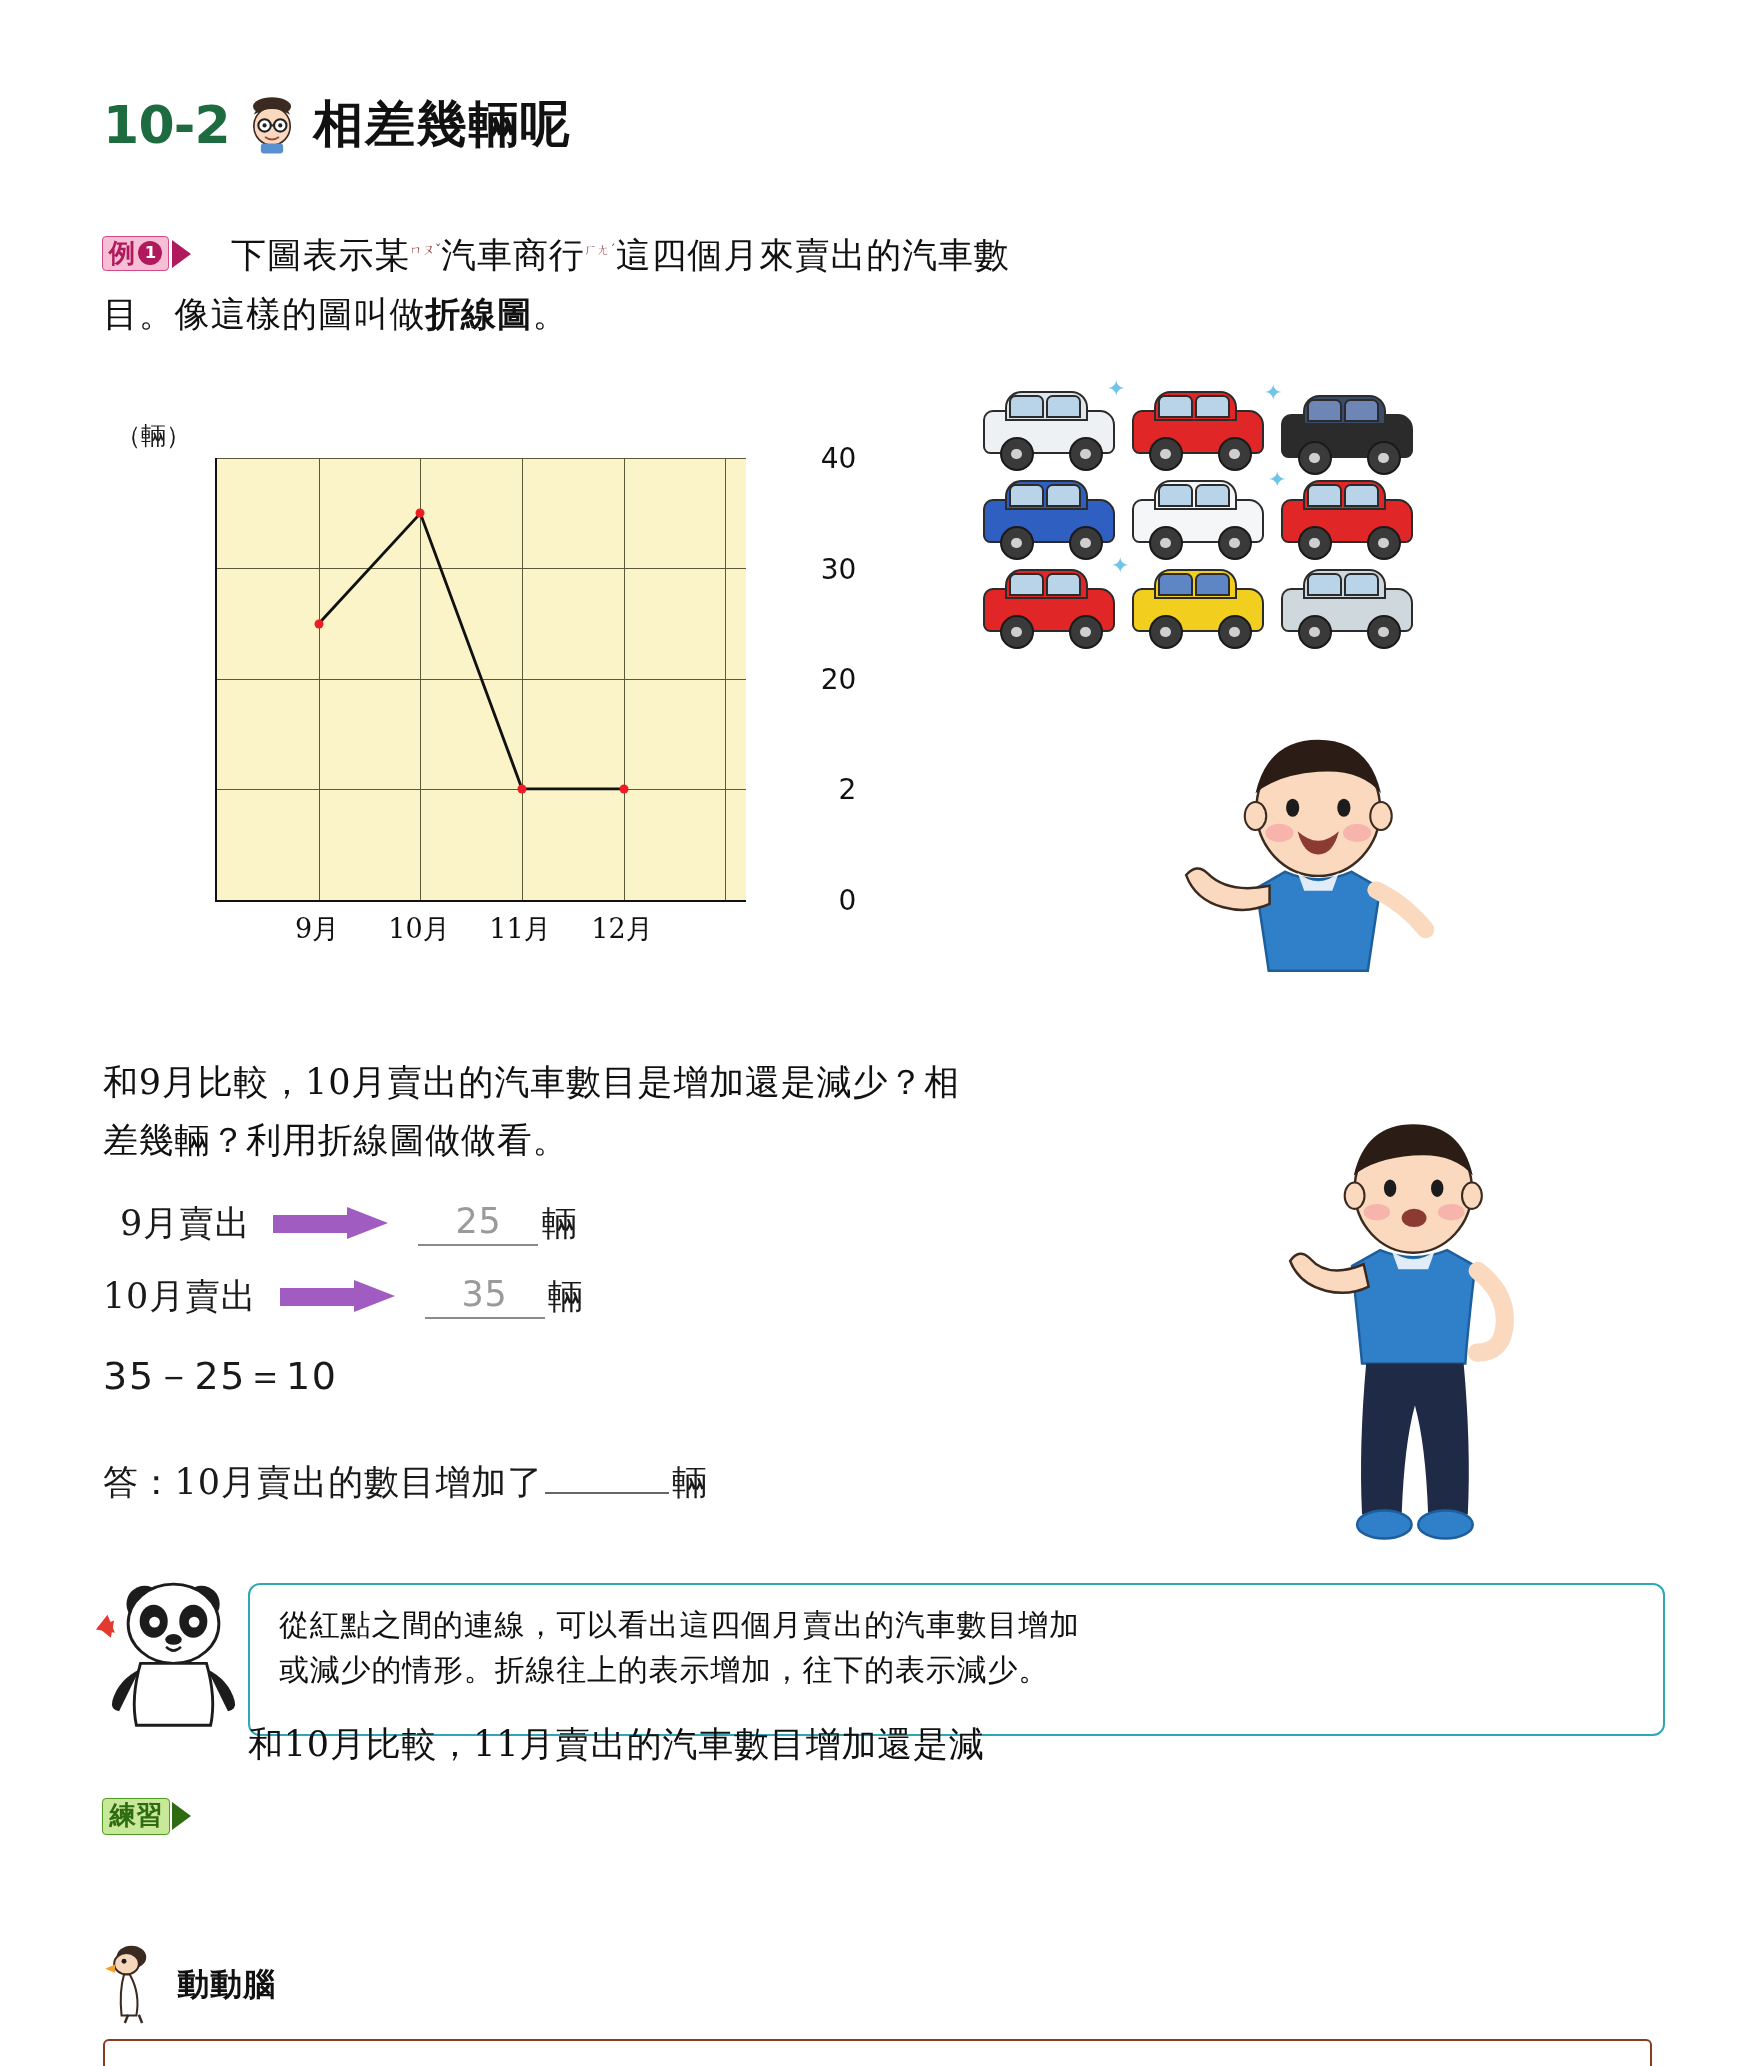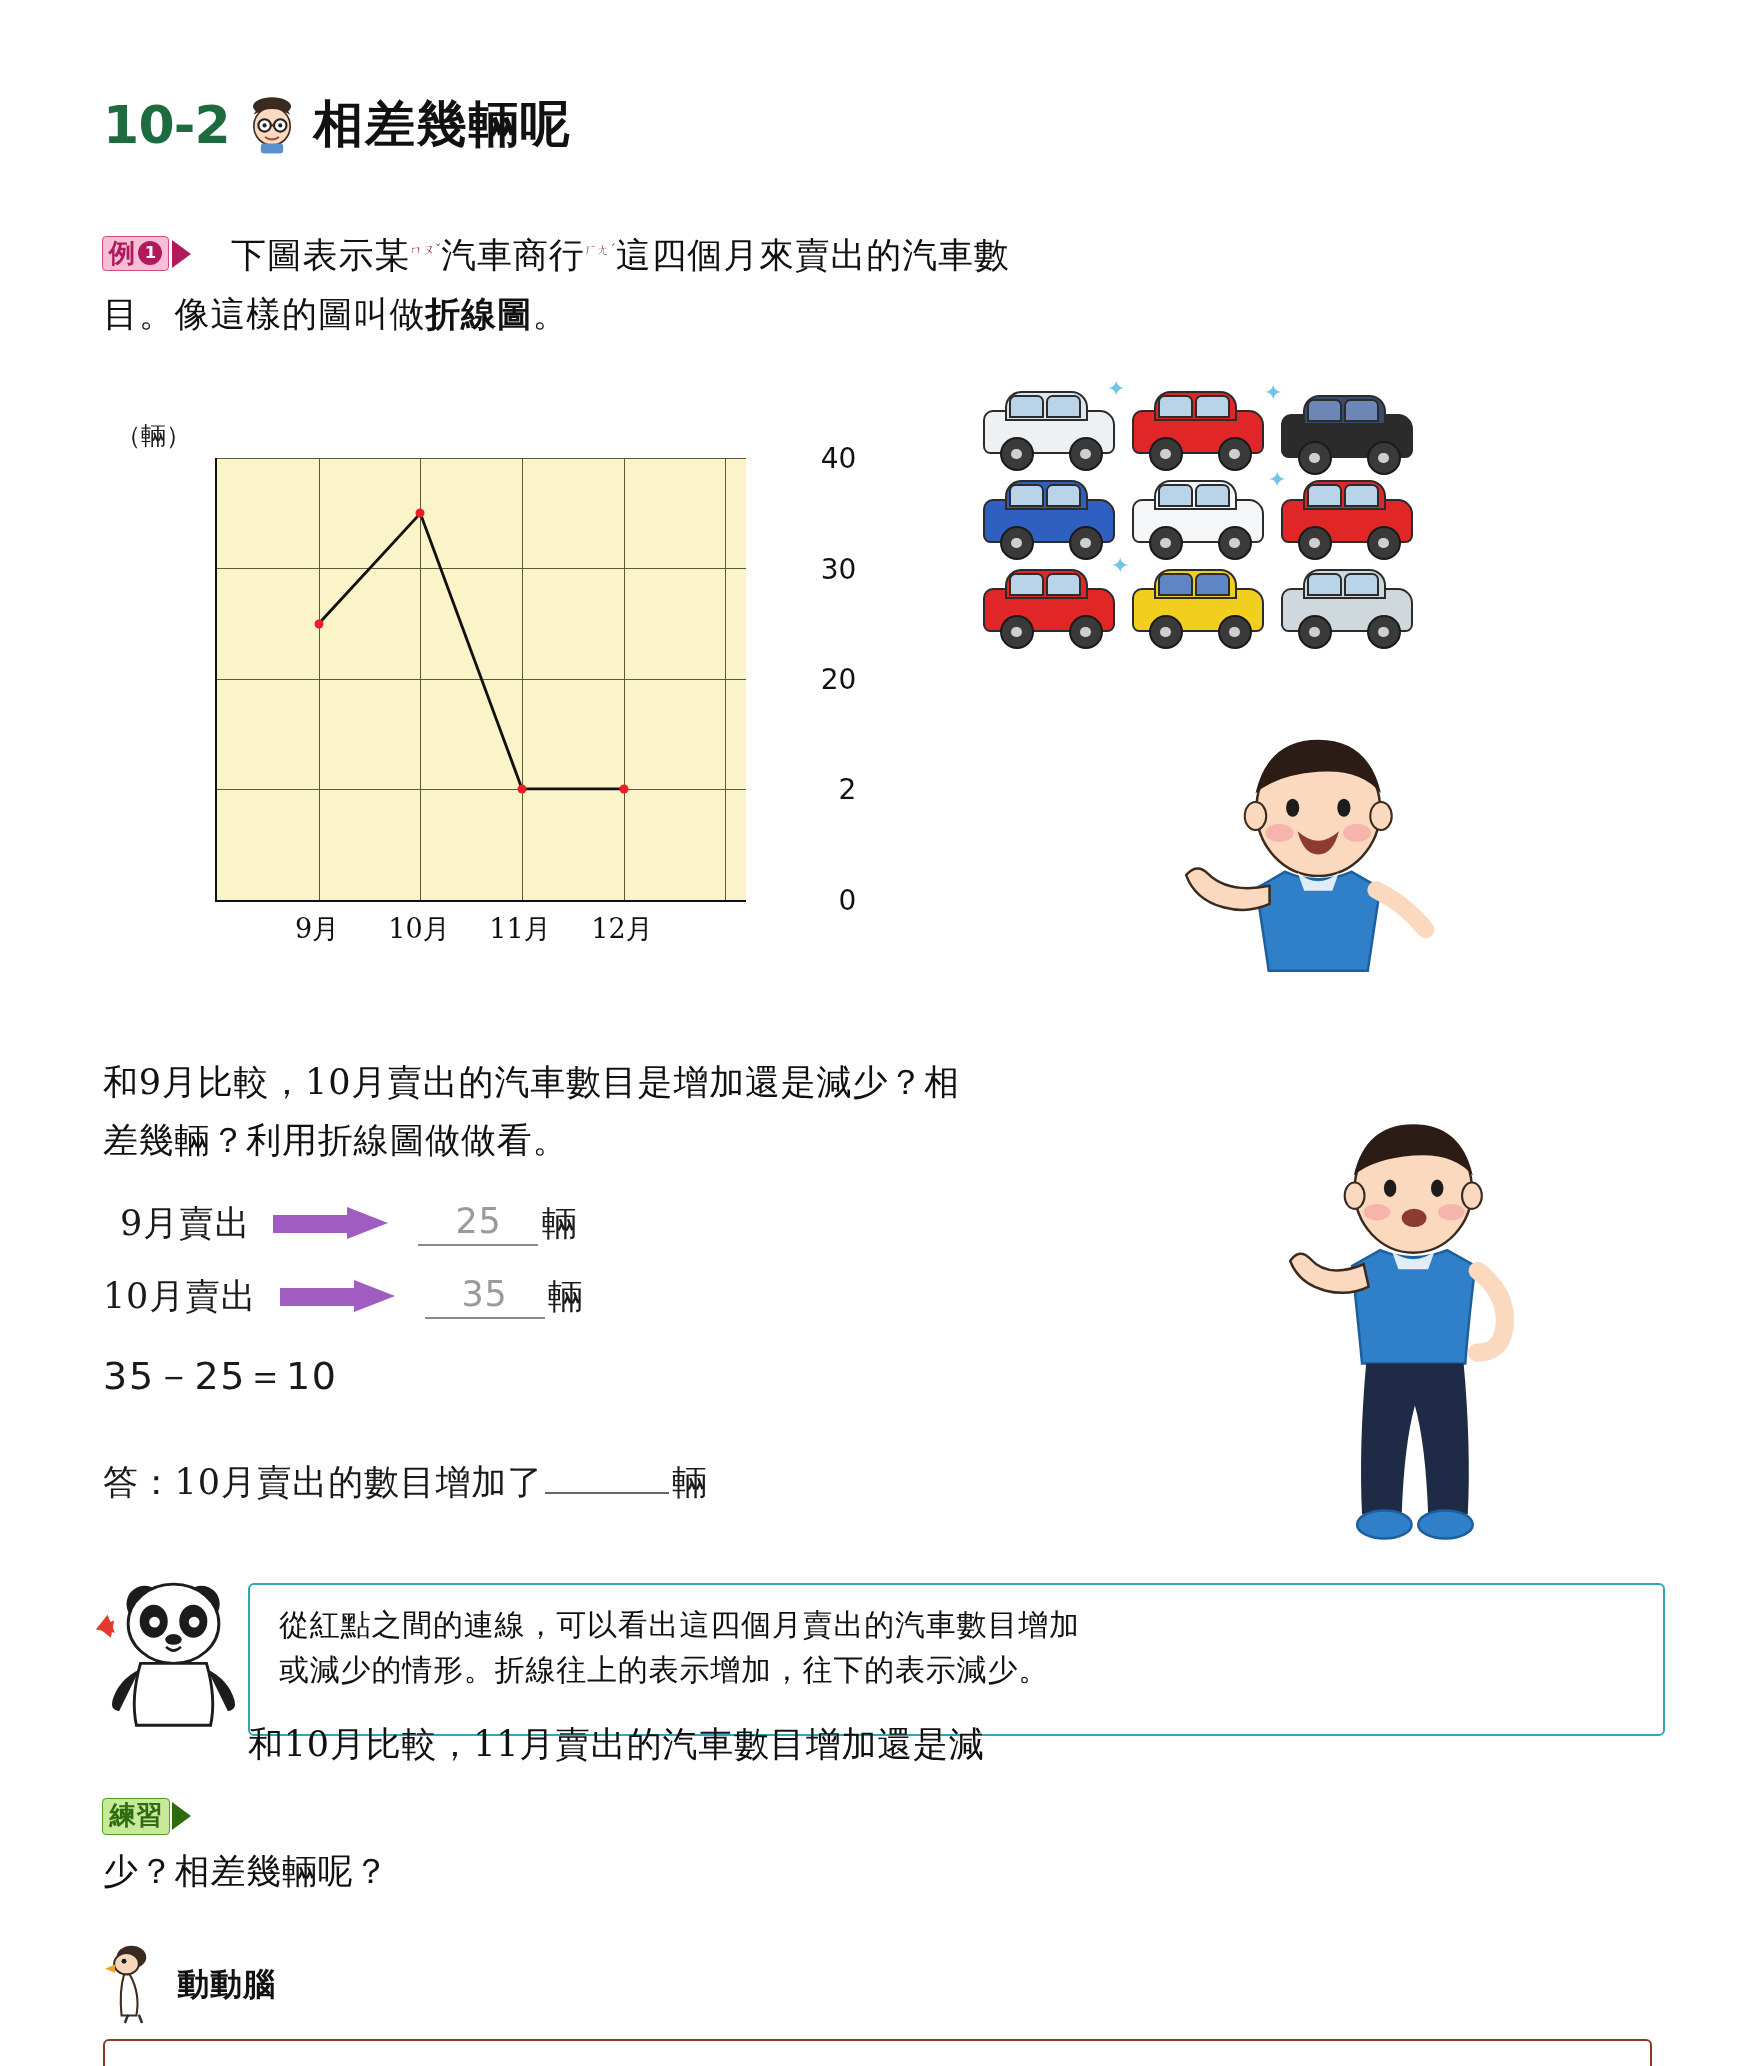--- a/index.html
+++ b/index.html
@@ -322,21 +322,21 @@
   }
 
   
   .note-box {
     position: absolute;
     left: 248px;
     top: 1583px;
     width: 1413px;
     height: 149px;
     border: 2.9px solid #2ea8b5;
-    border-radius: 6px;
+    border-radius: 12px;
     background: #fff;
   }
   .note-text {
     position: absolute;
     left: 29px;
     top: 17.4px;
     width: 1351px;
     font-family: "DejaVu Serif", serif;
     font-size: 30px;
     line-height: 1.5;
@@ -704,21 +704,20 @@
       <path d="M16 148 l40 -16 l-8 42z" fill="#e23a2e"></path>
       <path d="M40 118 l18 44 l-46 -8z" fill="#e23a2e"></path>
     </svg>
   </div>
 
   <div class="prac-badge">
     <span class="prac-label">練習</span>
     <span class="prac-arrow"></span>
   </div>
   <div class="body-text p-line1">和10月比較，11月賣出的汽車數目增加還是減</div>
-  <div class="body-text p-line2">少？相差幾輛呢？</div>
 
   <div class="bird">
     <svg viewBox="0 0 180 200" width="74" height="83">
       <ellipse cx="74" cy="36" rx="36" ry="28" fill="#3a2a20"></ellipse>
       <ellipse cx="62" cy="52" rx="30" ry="26" fill="#f6d7bc" stroke="#3a2a20" stroke-width="5"></ellipse>
       <circle cx="56" cy="46" r="6" fill="#1c1c1c"></circle>
       <path d="M34 54 l-24 10 l24 10z" fill="#f0a22a"></path>
       <path d="M70 78 q26 46 16 100 l-36 0 q-6 -60 6 -100z" fill="#ffffff" stroke="#3a2a20" stroke-width="5"></path>
       <line x1="66" y1="176" x2="58" y2="196" stroke="#3a2a20" stroke-width="6"></line>
       <line x1="92" y1="176" x2="100" y2="196" stroke="#3a2a20" stroke-width="6"></line>

